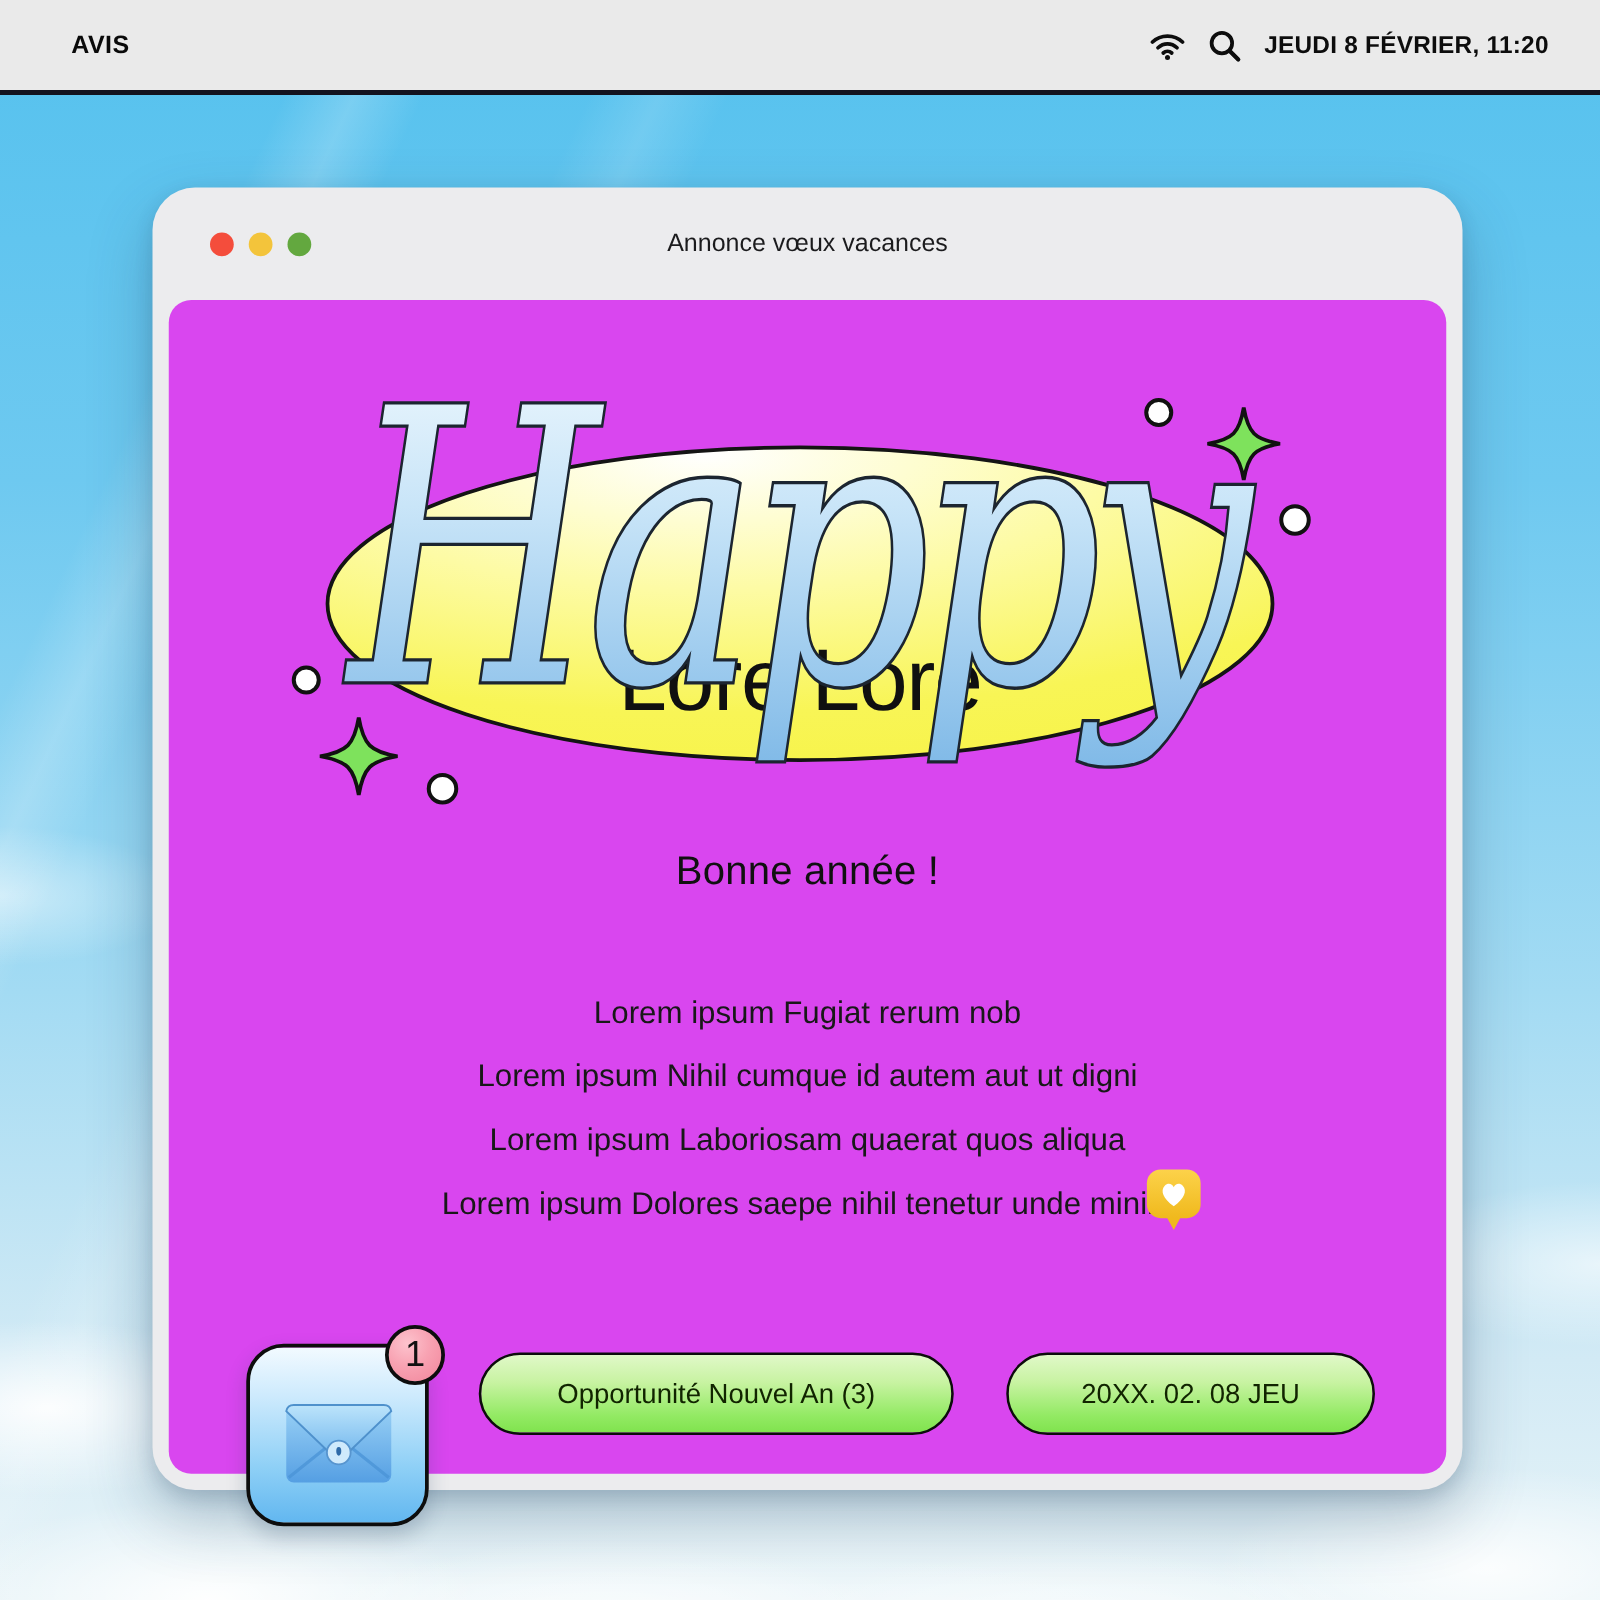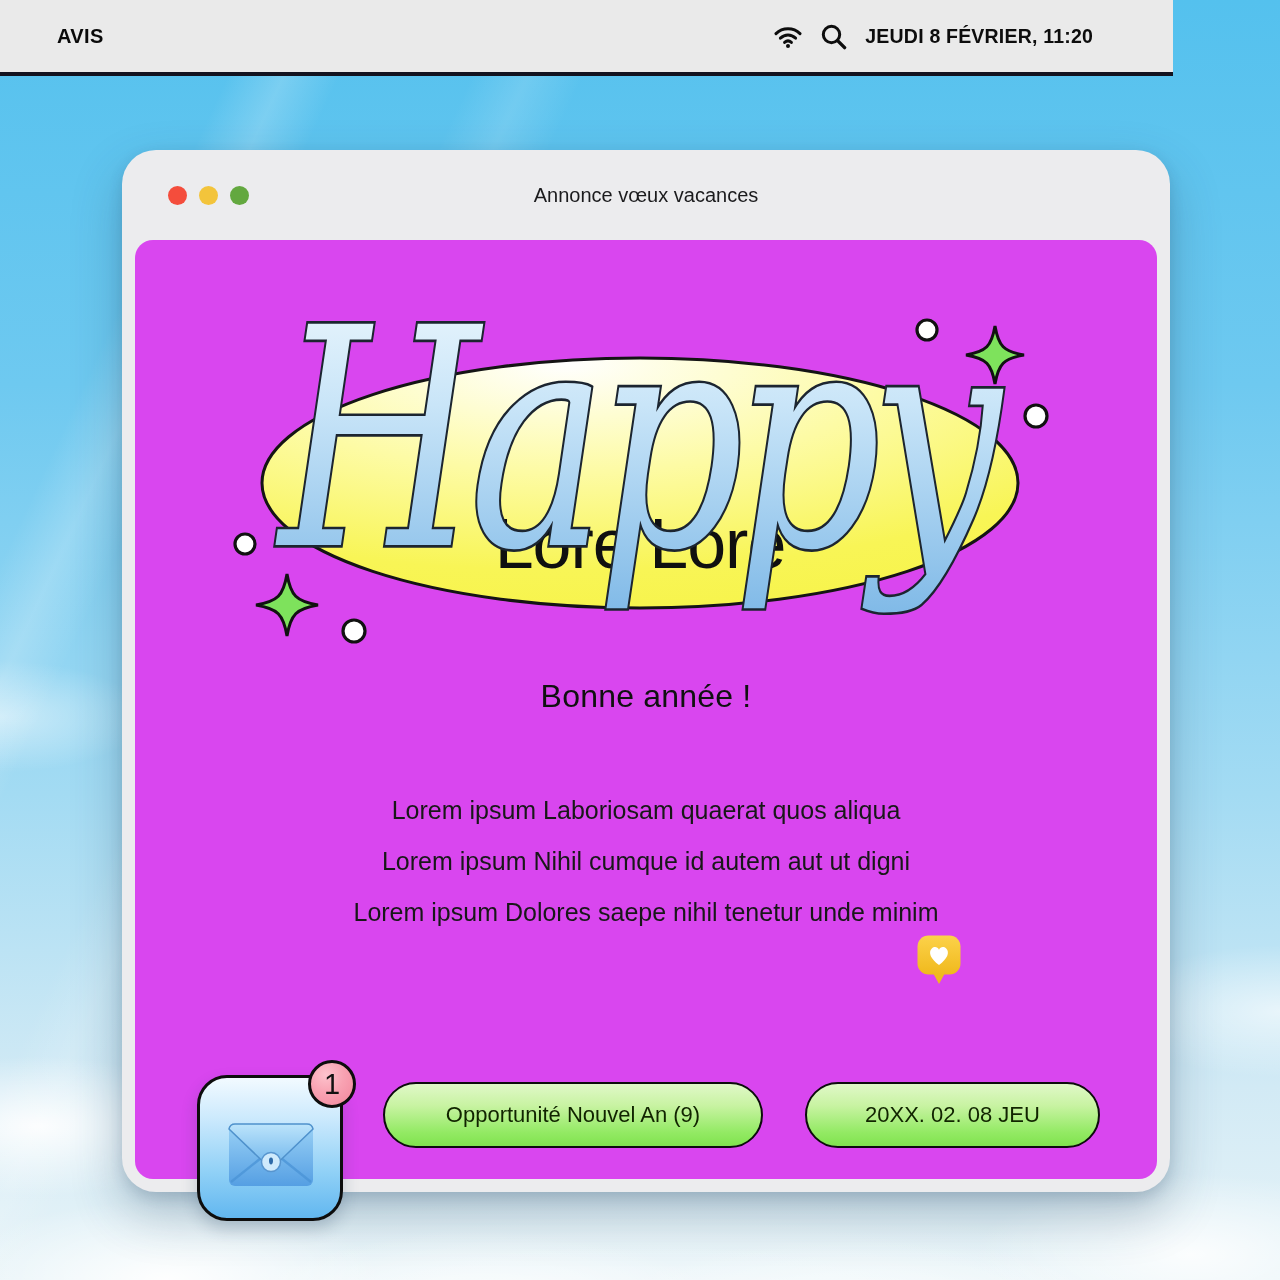--- a/index.html
+++ b/index.html
@@ -14,24 +14,24 @@
       radial-gradient(ellipse 350px 125px at 38% 103%, rgba(255,255,255,.9), transparent 70%),
       radial-gradient(ellipse 390px 135px at 67% 104%, rgba(255,255,255,.85), transparent 70%),
       radial-gradient(ellipse 310px 115px at 93% 98%, rgba(255,255,255,.85), transparent 70%),
       radial-gradient(ellipse 240px 95px at 100% 79%, rgba(255,255,255,.6), transparent 70%),
       radial-gradient(ellipse 210px 80px at 0% 56%, rgba(255,255,255,.5), transparent 70%),
       radial-gradient(ellipse 950px 340px at 50% 112%, rgba(255,255,255,.78), transparent 75%),
       linear-gradient(180deg, #54c1ee 0%, #6ec9f0 30%, #a3dbf3 62%, #d2eaf5 85%, #e8f4f8 100%);
   }
 
   
-  .menubar { position:absolute; left:0; top:0; width:1173px; height:76px;
+  .menubar { position:absolute; left:0; top:0; width:1280px; height:76px;
     background:#eaeaea; border-bottom:4px solid #13131f;
     display:flex; align-items:center; justify-content:space-between;
-    padding:0 80px 0 57px; z-index:10; }
+    padding:0 41px 0 57px; z-index:10; }
   .appname { font-size:20px; font-weight:700; color:#0a0a0a; letter-spacing:.4px; }
   .menubar-right { display:flex; align-items:center; gap:18px; }
   .menubar-right svg { display:block; }
   .datetime { font-size:19.5px; font-weight:600; color:#0d0d0d; letter-spacing:.2px; }
 
   
   .window { position:absolute; left:122px; top:150px; width:1048px; height:1042px;
     background:#ececee; border-radius:34px; z-index:2;
     box-shadow:0 22px 50px rgba(35,70,100,.30), 0 5px 14px rgba(35,70,100,.16); }
   .titlebar { position:absolute; left:0; top:0; width:100%; height:90px;
@@ -134,41 +134,42 @@
         <path transform="translate(152 357)" d="M0 -31 C3.7 -9.3 9.3 -3.7 31 0 C9.3 3.7 3.7 9.3 0 31 C-3.7 9.3 -9.3 3.7 -31 0 C-9.3 -3.7 -3.7 -9.3 0 -31 Z" fill="#7ee25c" stroke="#111" stroke-width="3"></path>
         <circle cx="219" cy="383" r="11" fill="#fff" stroke="#111" stroke-width="3.2"></circle>
 
         <text class="lore" x="505" y="320" text-anchor="middle">Lore Lore</text>
         <text class="happy" x="500" y="225" transform="scale(1 1.32)" text-anchor="middle">Happy</text>
       </svg>
 
       <h2 class="greeting">Bonne année !</h2>
 
       <div class="bodytext">
+        <p>Lorem ipsum Fugiat rerum nob</p>
+        <p>Lorem ipsum Nihil cumque id autem aut ut digni</p>
         <p>Lorem ipsum Laboriosam quaerat quos aliqua</p>
-        <p>Lorem ipsum Nihil cumque id autem aut ut digni</p>
         <p>Lorem ipsum Dolores saepe nihil tenetur unde minim</p>
       </div>
 
       <div class="heartbadge">
         <svg width="46" height="52" viewBox="0 0 46 52">
           <defs>
             <linearGradient id="goldGrad" x1="0" y1="0" x2="0" y2="1">
               <stop offset="0%" stop-color="#fcd24a"></stop>
               <stop offset="100%" stop-color="#f0b91d"></stop>
             </linearGradient>
           </defs>
           <path d="M17 39 L23 50 L29 39 Z" fill="#f0b91d"></path>
           <rect x="1.5" y="1.5" width="43" height="39" rx="11" fill="url(#goldGrad)"></rect>
           <path d="M23 31 C 14.5 25, 12 18.5, 15.8 14.6 C 18.4 12 21.8 13 23 15.8 C 24.2 13 27.6 12 30.2 14.6 C 34 18.5 31.5 25, 23 31 Z" fill="#ffffff"></path>
         </svg>
       </div>
 
       <button class="pill pill-1">
-        <span>Opportunité Nouvel An (9)</span>
+        <span>Opportunité Nouvel An (3)</span>
       </button>
       <button class="pill pill-2">
         <span>20XX. 02. 08 JEU</span>
       </button>
 
     </div>
   </div>
 
   <div class="mailicon">
     <svg width="140" height="140" viewBox="0 0 140 140">

